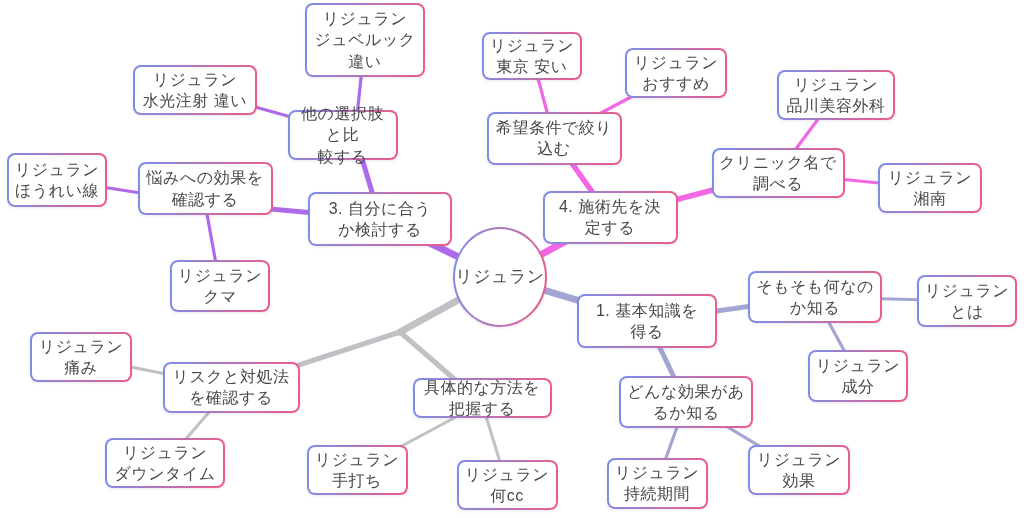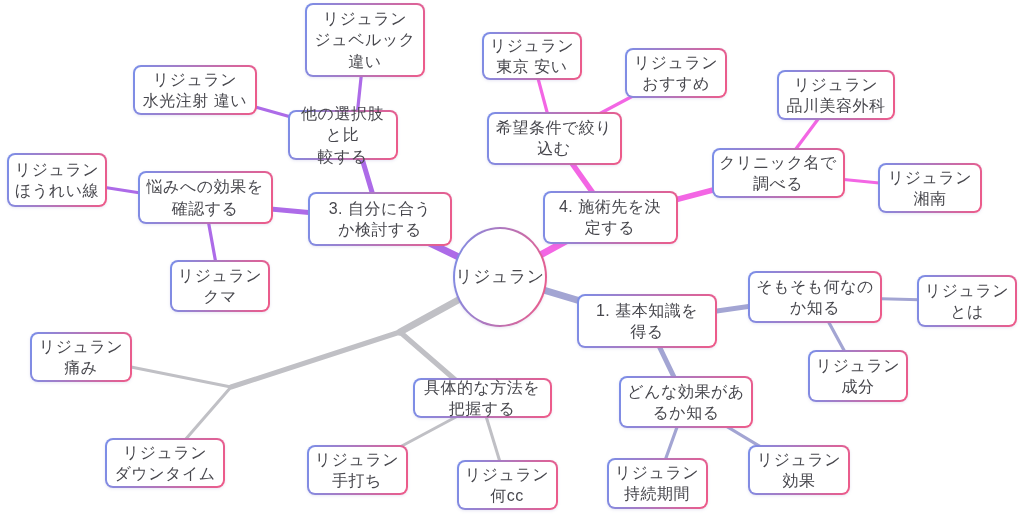--- a/index.html
+++ b/index.html
@@ -93,33 +93,35 @@
     <div class="node" style="left: 917px; top: 275px; width: 100px; height: 52px;">リジュラン
 とは</div>
     <div class="node" style="left: 808px; top: 350px; width: 100px; height: 52px;">リジュラン
 成分</div>
     <div class="node" style="left: 619px; top: 376px; width: 134px; height: 52px;">どんな効果があ
 るか知る</div>
     <div class="node" style="left: 748px; top: 445px; width: 102px; height: 50px;">リジュラン
 効果</div>
     <div class="node" style="left: 606.5px; top: 457.5px; width: 101px; height: 51px;">リジュラン
 持続期間</div>
+    <div class="node" style="left: 162.5px; top: 361.5px; width: 137px; height: 51px;">リスクと対処法
+を確認する</div>
     <div class="node" style="left: 30px; top: 332px; width: 102px; height: 50px;">リジュラン
 痛み</div>
     <div class="node" style="left: 105px; top: 438px; width: 120px; height: 50px;">リジュラン
 ダウンタイム</div>
     <div class="node" style="left: 412.5px; top: 378px; width: 139px; height: 40px;">具体的な方法を
 把握する</div>
     <div class="node" style="left: 306.5px; top: 445px; width: 101px; height: 50px;">リジュラン
 手打ち</div>
     <div class="node" style="left: 456.5px; top: 460px; width: 101px; height: 50px;">リジュラン
 何cc</div>
     <div class="node" style="left: 308px; top: 192px; width: 144px; height: 54px;">3. 自分に合う
 か検討する</div>
-    <div class="node" style="left: 137.5px; top: 171px; width: 135px; height: 53px;">悩みへの効果を
+    <div class="node" style="left: 137.5px; top: 162px; width: 135px; height: 53px;">悩みへの効果を
 確認する</div>
     <div class="node" style="left: 7px; top: 153px; width: 100px; height: 54px;">リジュラン
 ほうれい線</div>
     <div class="node" style="left: 170px; top: 260px; width: 100px; height: 52px;">リジュラン
 クマ</div>
     <div class="node" style="left: 287.5px; top: 110px; width: 110px; height: 50px;">他の選択肢と比
 較する</div>
     <div class="node" style="left: 133px; top: 65px; width: 124px; height: 50px;">リジュラン
 水光注射 違い</div>
     <div class="node" style="left: 305px; top: 3px; width: 120px; height: 74px;">リジュラン

